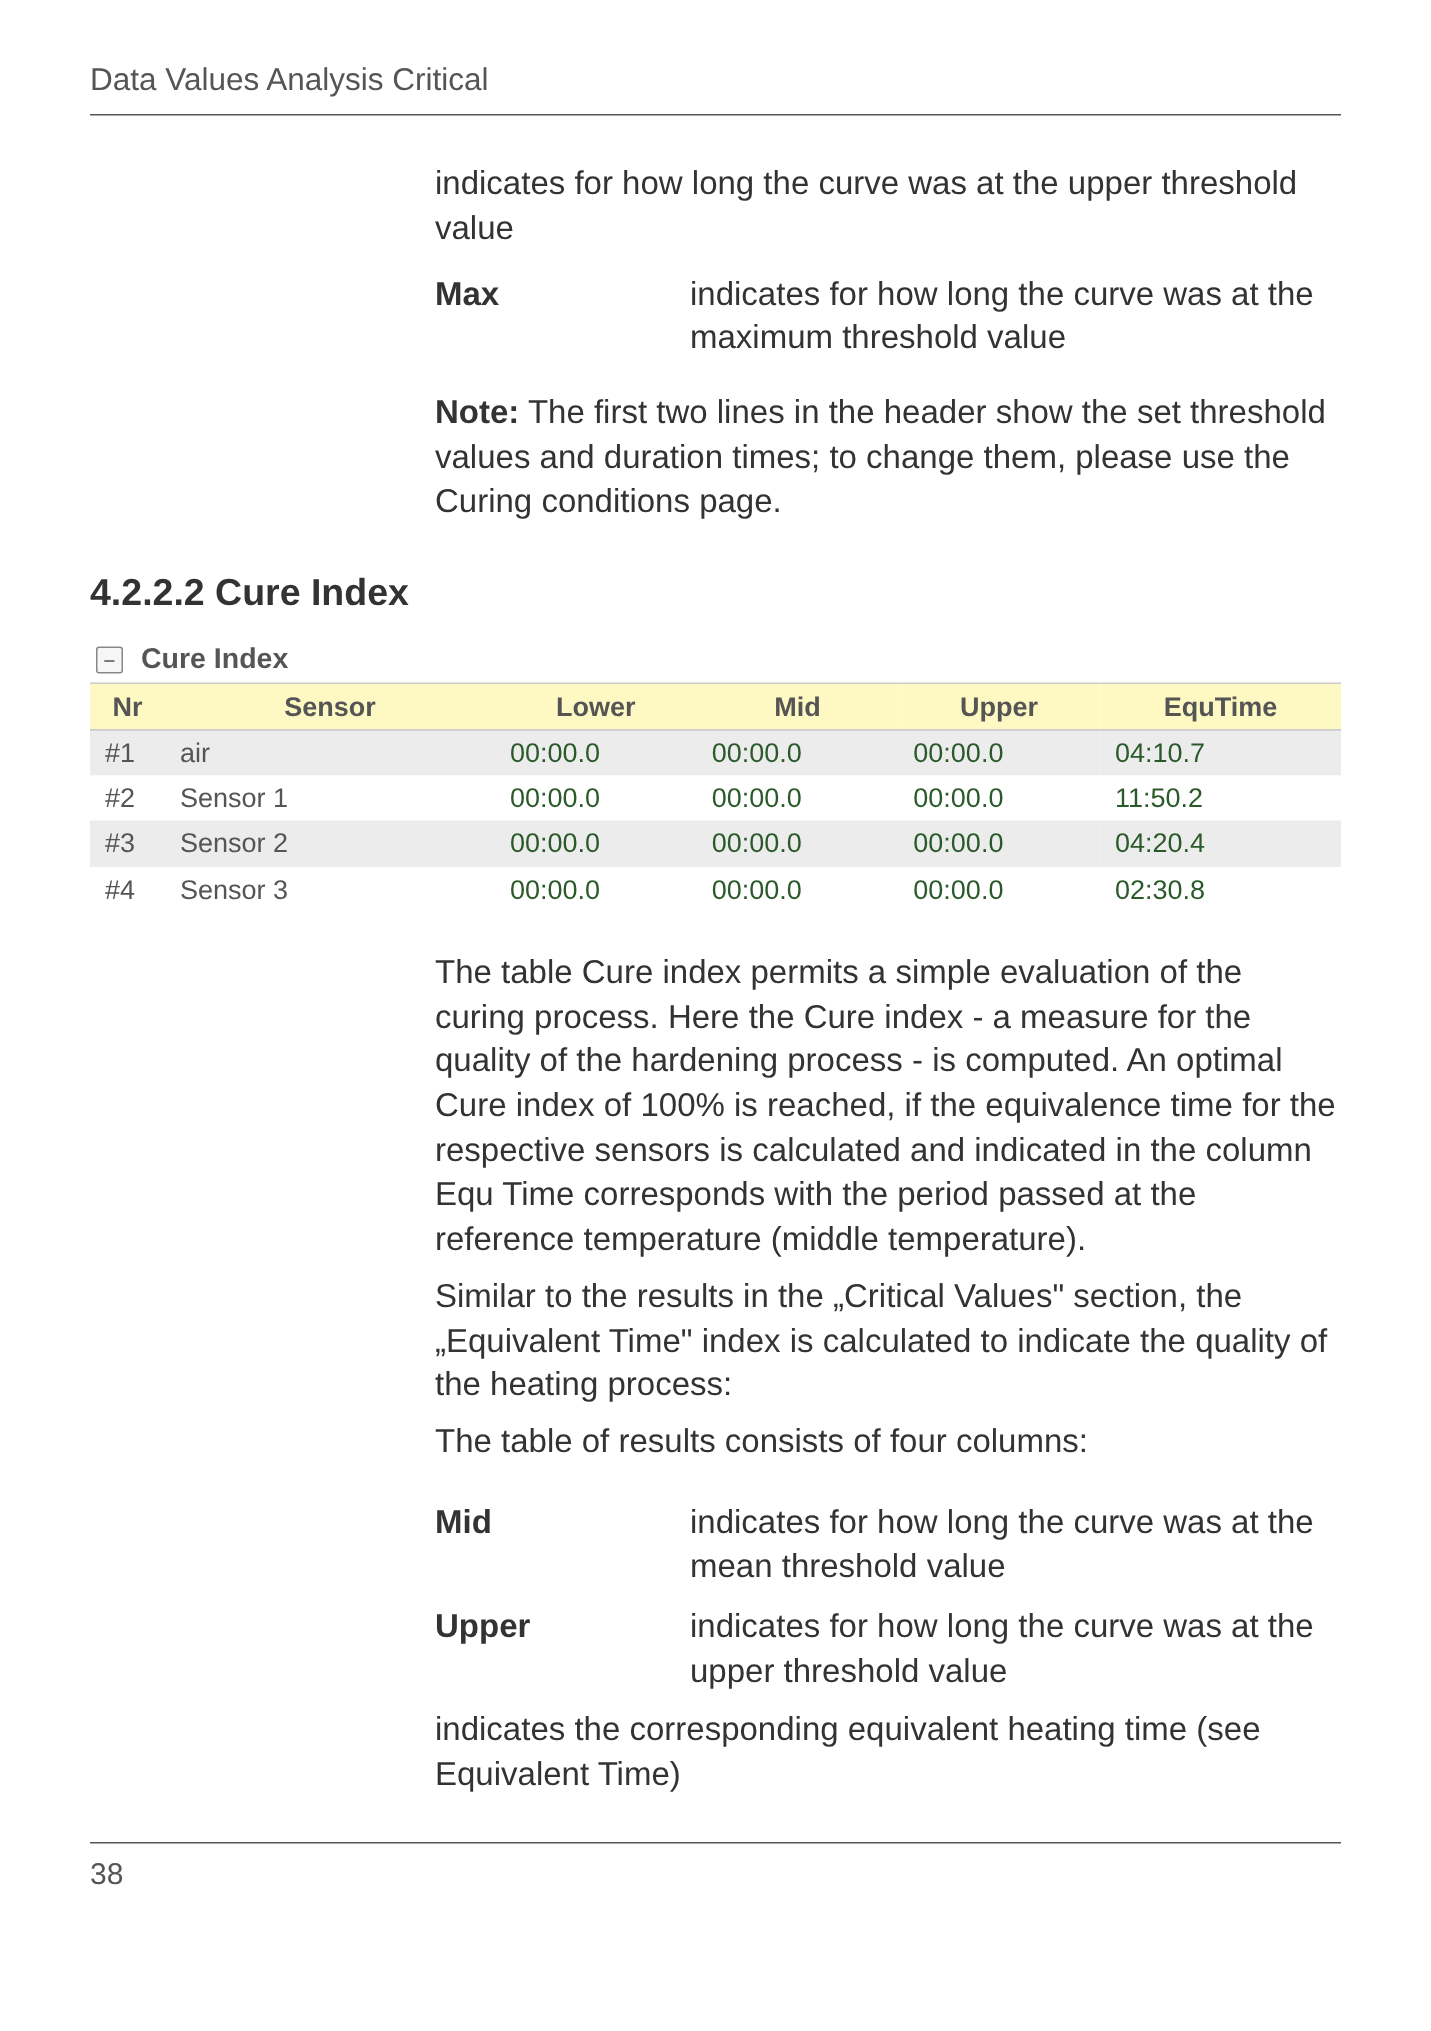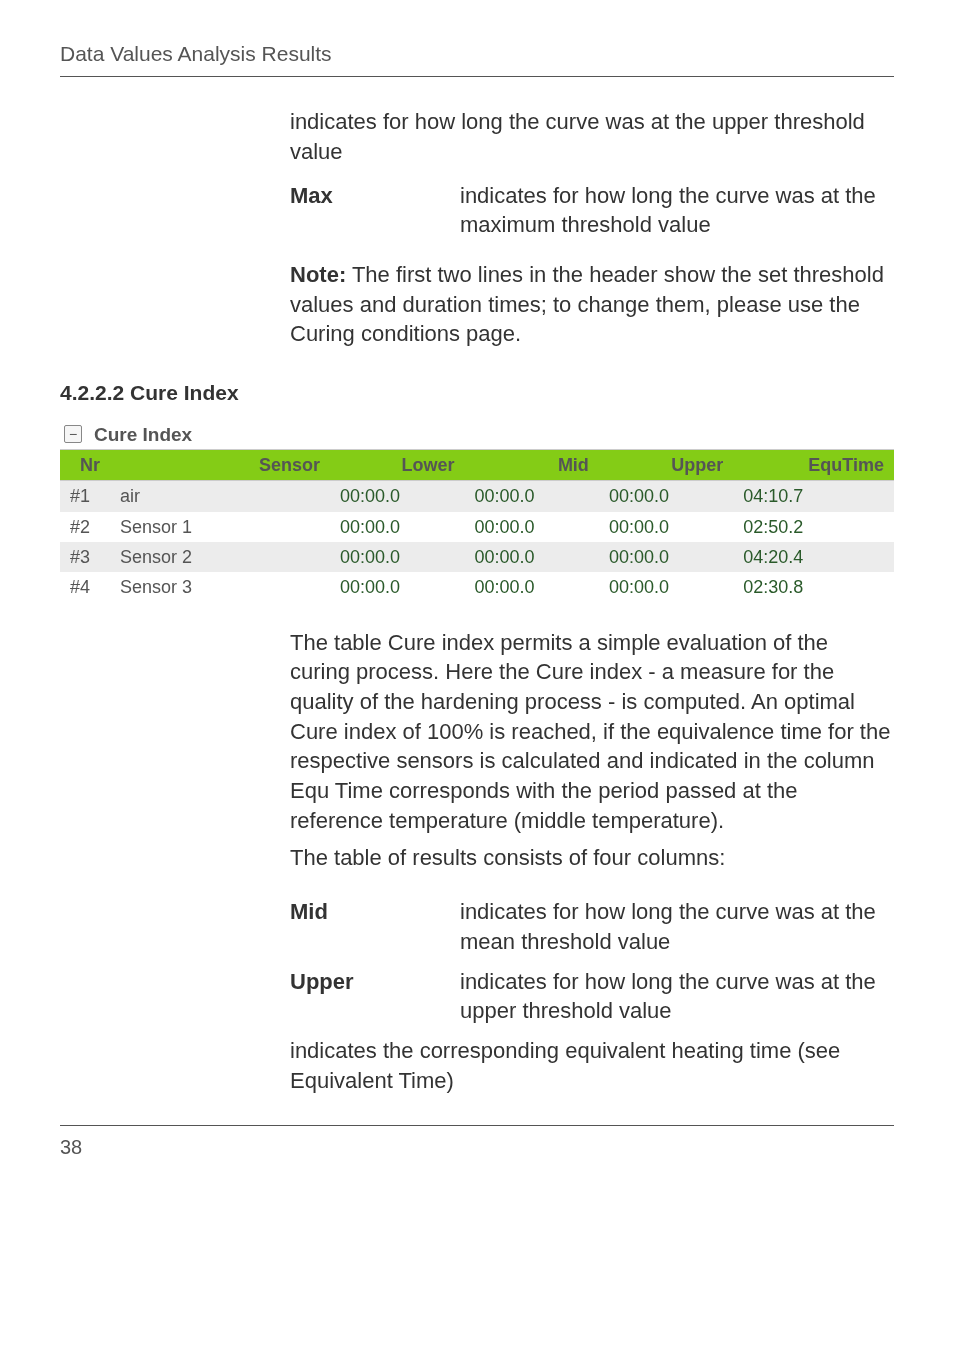--- a/index.html
+++ b/index.html
@@ -36,21 +36,21 @@
   .def-desc {
     flex: 1;
   }
   .note-block {
     margin-left: 230px;
     margin-bottom: 30px;
   }
   .note-label { font-weight: bold; }
   .section-heading {
     font-weight: bold;
-    font-size: 21px;
+    font-size: 25px;
     margin-top: 30px;
     margin-bottom: 14px;
   }
   .cure-table-wrap {
     margin-bottom: 25px;
   }
   .cure-title-row {
     display: flex;
     align-items: center;
     gap: 12px;
@@ -75,27 +75,27 @@
     font-weight: bold;
     color: #555;
     font-size: 19px;
   }
   table.cure-index {
     width: 100%;
     border-collapse: collapse;
     font-size: 18px;
   }
   table.cure-index th {
-    text-align: right;
+    text-align: center;
     font-weight: bold;
     color: #555;
     padding: 3px 10px;
     border-top: 1px solid #ccc;
     border-bottom: 1px solid #ccc;
-    background: #84cc16;
+    background: #fef9c3;
   }
   table.cure-index td {
     padding: 3px 10px;
     color: #555;
   }
   table.cure-index td.time-val {
     color: #2a5a2a;
   }
   table.cure-index tr.odd td { background: #ececec; }
   table.cure-index tr.even td { background: #fff; }
@@ -117,21 +117,21 @@
     border-top: 1.5px solid #555;
     margin-top: 30px;
     padding-top: 8px;
     font-size: 20px;
     color: #555;
   }
 </style>
 </head>
 <body>
 
-<div class="page-header">Data Values Analysis Results</div>
+<div class="page-header">Data Values Analysis Critical</div>
 
 <div class="def-list">
   <div class="def-row">
     <div class="def-desc">indicates for how long the curve was at the upper threshold value</div>
   </div>
   <div class="def-row">
     <div class="def-term">Max</div>
     <div class="def-desc">indicates for how long the curve was at the maximum threshold value</div>
   </div>
 </div>
@@ -166,21 +166,21 @@
         <td class="time-val">00:00.0</td>
         <td class="time-val">00:00.0</td>
         <td class="time-val">04:10.7</td>
       </tr>
       <tr class="even">
         <td>#2</td>
         <td>Sensor 1</td>
         <td class="time-val">00:00.0</td>
         <td class="time-val">00:00.0</td>
         <td class="time-val">00:00.0</td>
-        <td class="time-val">02:50.2</td>
+        <td class="time-val">11:50.2</td>
       </tr>
       <tr class="odd">
         <td>#3</td>
         <td>Sensor 2</td>
         <td class="time-val">00:00.0</td>
         <td class="time-val">00:00.0</td>
         <td class="time-val">00:00.0</td>
         <td class="time-val">04:20.4</td>
       </tr>
       <tr class="even">
@@ -190,20 +190,21 @@
         <td class="time-val">00:00.0</td>
         <td class="time-val">00:00.0</td>
         <td class="time-val">02:30.8</td>
       </tr>
     </tbody>
   </table>
 </div>
 
 <div class="body-text">
   <p>The table Cure index permits a simple evaluation of the curing process. Here the Cure index - a measure for the quality of the hardening process - is computed. An optimal Cure index of 100% is reached, if the equivalence time for the respective sensors is calculated and indicated in the column Equ Time corresponds with the period passed at the reference temperature (middle temperature).</p>
+  <p>Similar to the results in the „Critical Values" section, the „Equivalent Time" index is calculated to indicate the quality of the heating process:</p>
   <p>The table of results consists of four columns:</p>
 </div>
 
 <div class="def-list2">
   <div class="def-row">
   </div>
   <div class="def-row">
     <div class="def-term">Mid</div>
     <div class="def-desc">indicates for how long the curve was at the mean threshold value</div>
   </div>

